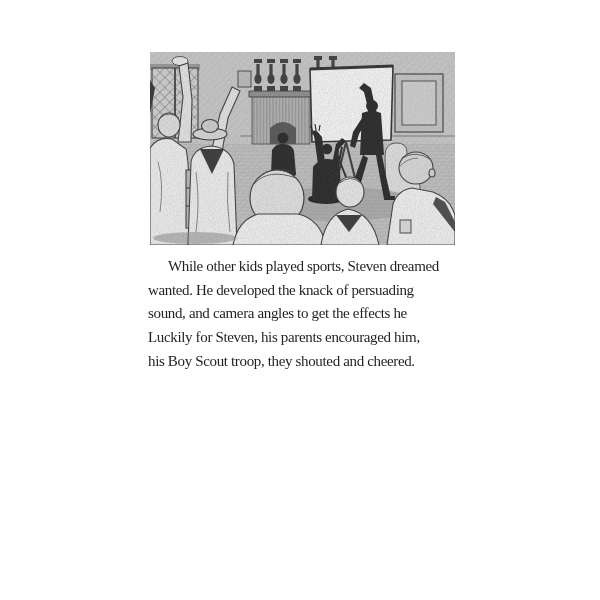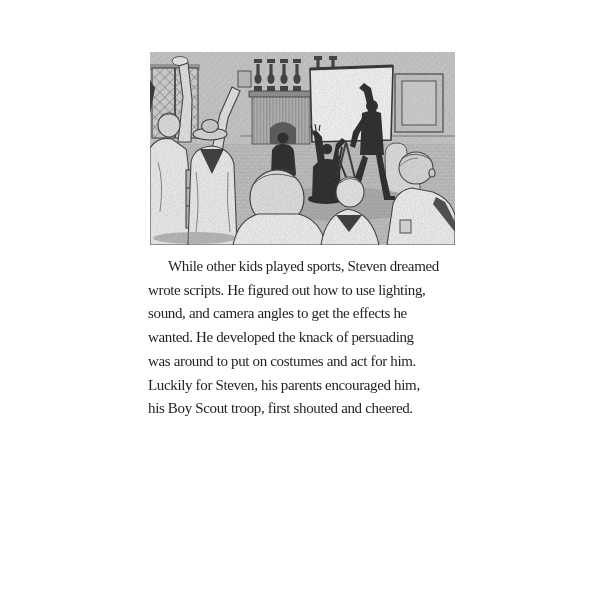--- a/index.html
+++ b/index.html
@@ -240,25 +240,23 @@
       </g>
 
       <ellipse cx="45" cy="186" rx="42" ry="6" fill="#8d8d8d" opacity="0.55"></ellipse>
 
       <rect x="0" y="0" width="305" height="193" filter="url(#grain)" opacity="0.32"></rect>
     </svg>
   </div>
 
   <div class="text-block">
     <div class="text-line first">While other kids played sports, Steven dreamed</div>
-    <div class="text-line">wrote scripts. He figured out how to use lighting,</div>
+    <div class="text-line">wanted. He developed the knack of persuading</div>
     <div class="text-line">sound, and camera angles to get the effects he</div>
-    <div class="text-line">wanted. He developed the knack of persuading</div>
-    <div class="text-line">was around to put on costumes and act for him.</div>
     <div class="text-line">Luckily for Steven, his parents encouraged him,</div>
-    <div class="text-line">his Boy Scout troop, first shouted and cheered.</div>
+    <div class="text-line">his Boy Scout troop, they shouted and cheered.</div>
   </div>
 
   <div class="page-number-badge">
     <span>2</span>
   </div>
 
 </div>
 
 </body></html>

